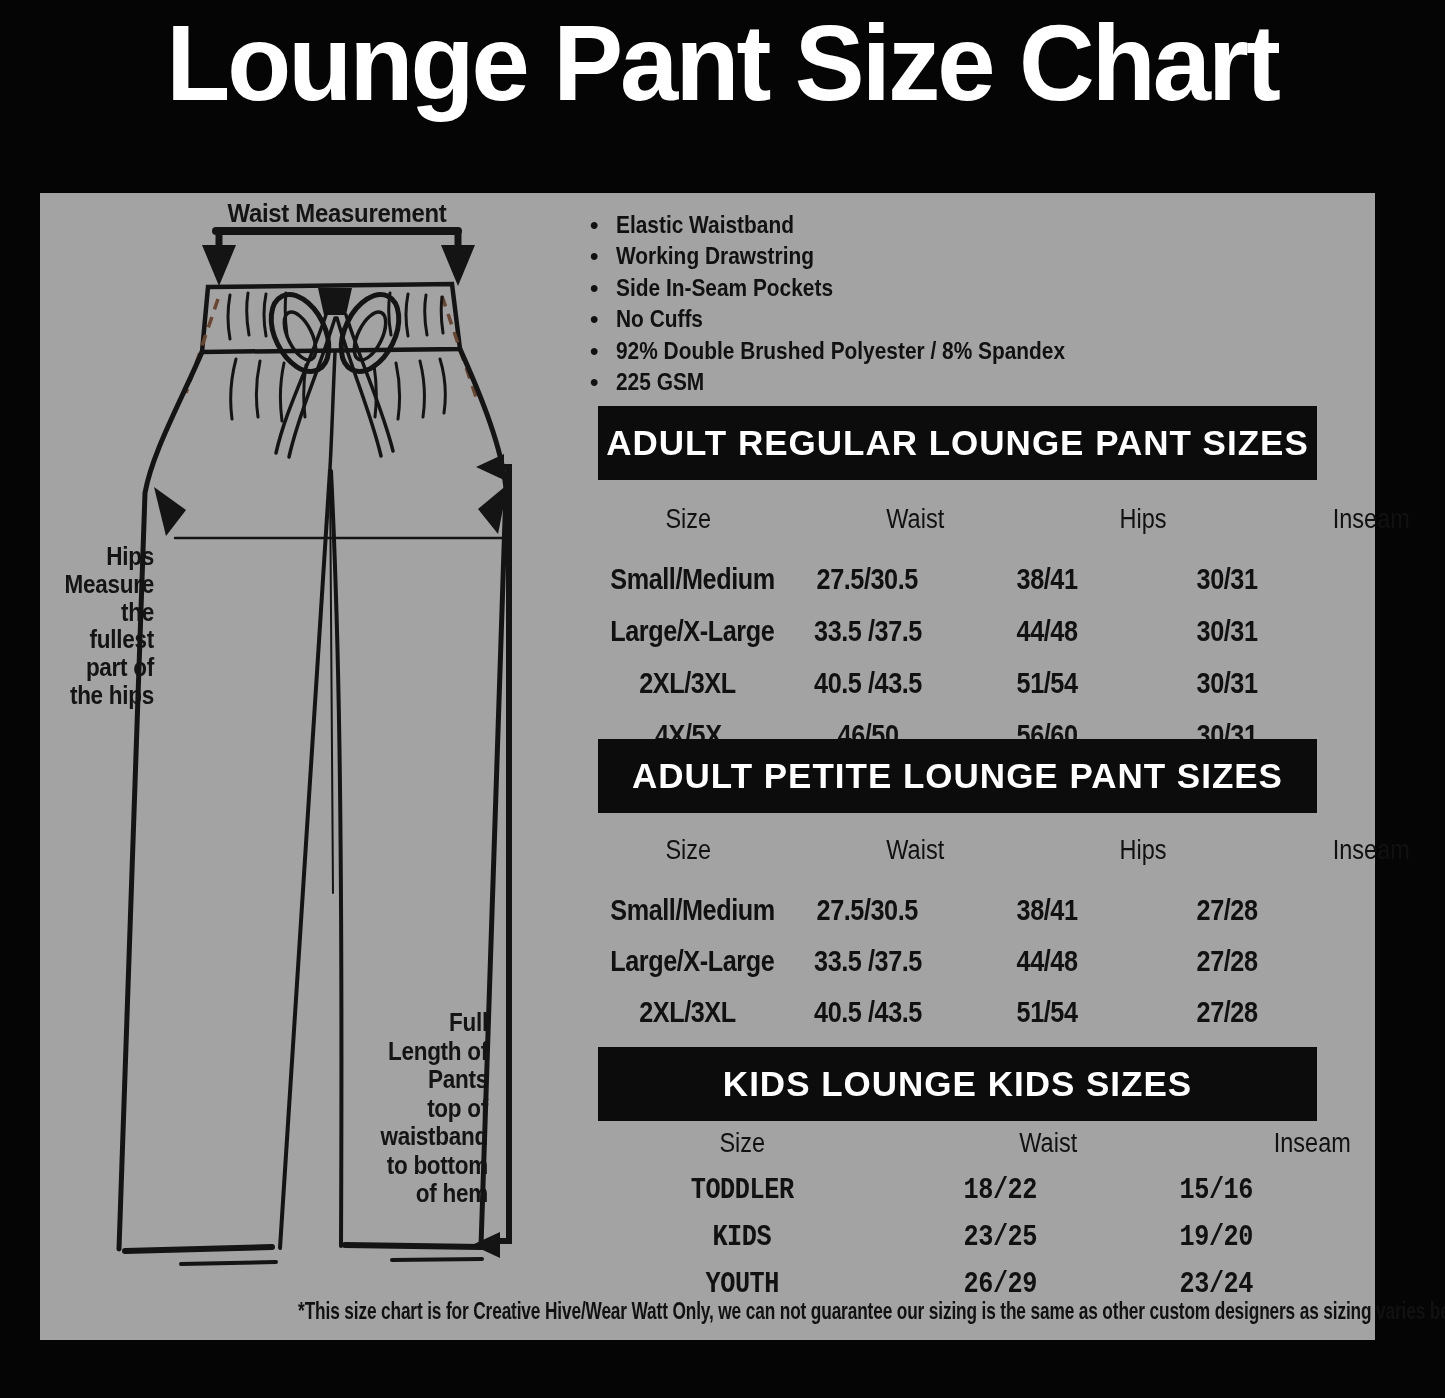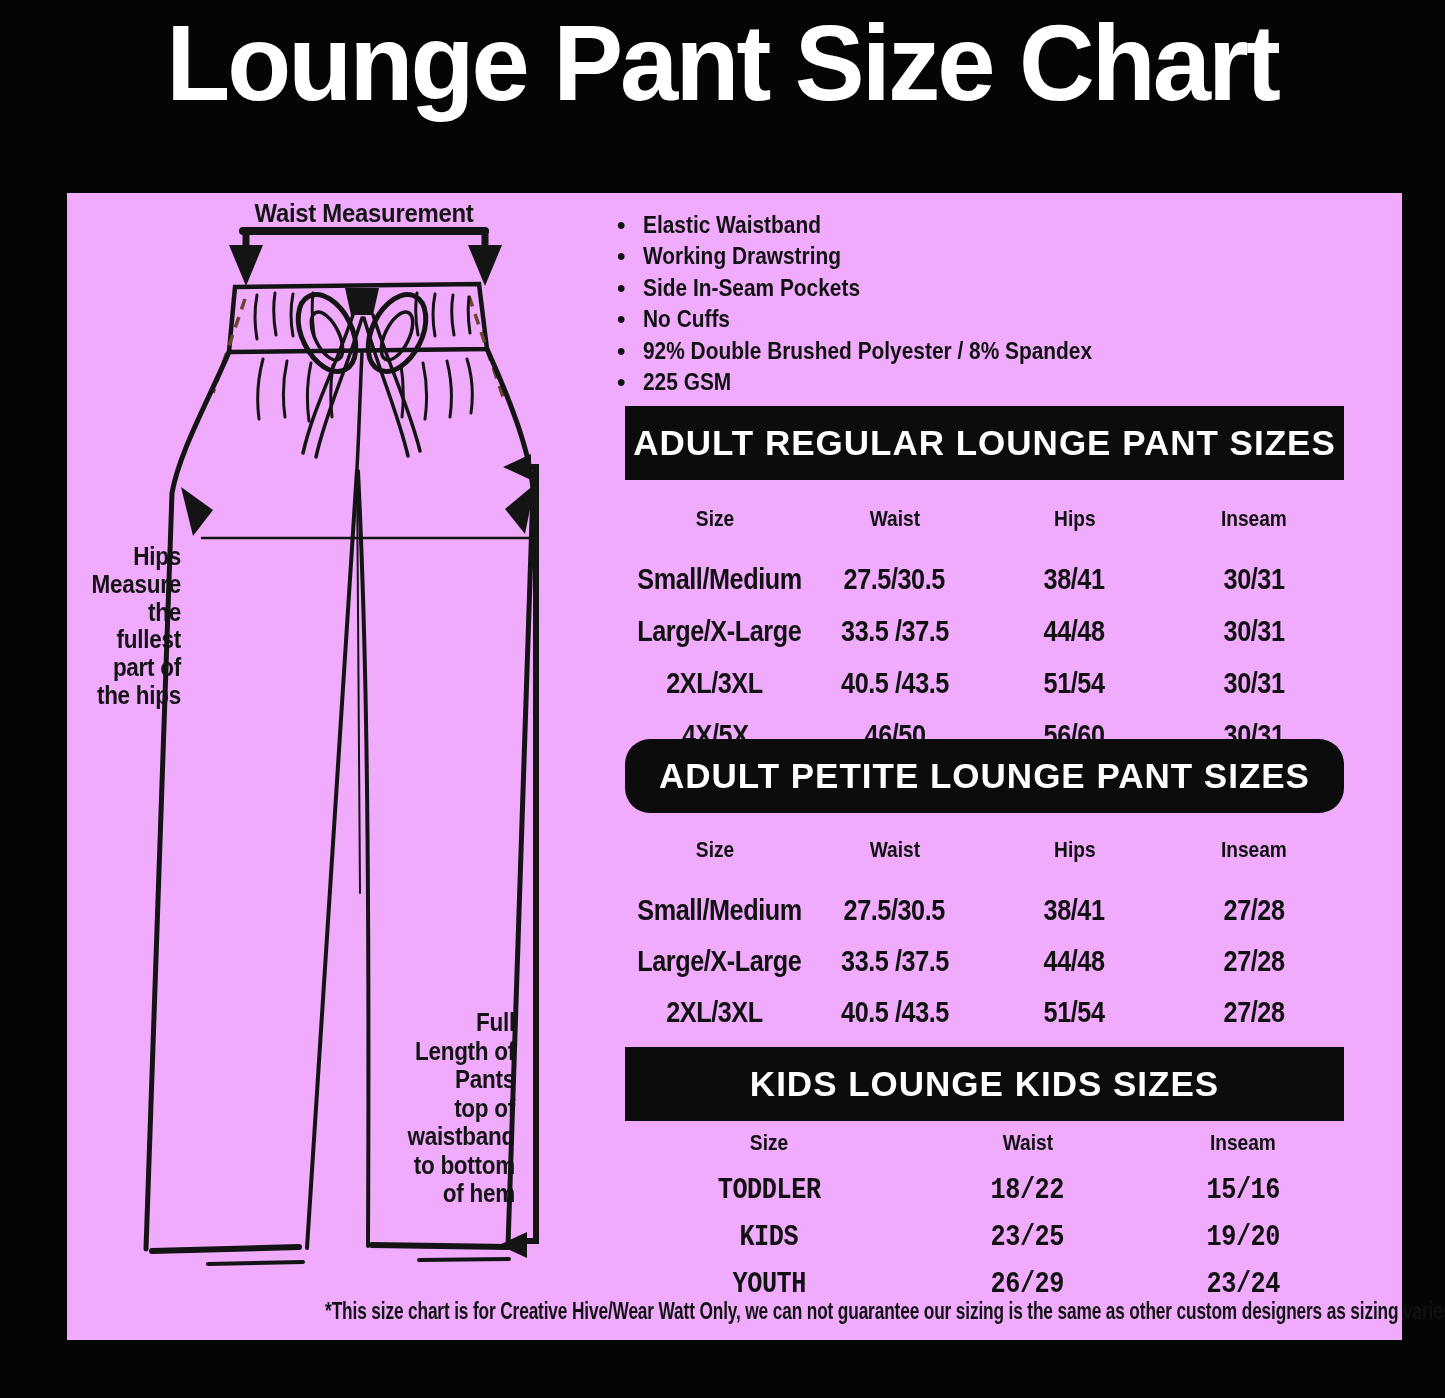--- a/index.html
+++ b/index.html
@@ -8,22 +8,22 @@
     background:#050505;color:#111;
     font-family:"Liberation Sans","DejaVu Sans",sans-serif;
   }
   .title{
     position:absolute;top:0;left:0;width:1445px;height:193px;
     display:flex;align-items:flex-start;justify-content:center;
     color:#fff;font-size:108px;font-weight:700;letter-spacing:-3px;white-space:nowrap;
   }
   .title .sqc{display:inline-block;transform:scaleX(.97);transform-origin:50% 50%;}
   .panel{
-    position:absolute;left:67px;top:193px;width:1335px;height:1147px;
-    background:#f0abfc;
+    position:absolute;left:40px;top:193px;width:1335px;height:1147px;
+    background:#a3a3a3;
   }
   
   .pants-svg{position:absolute;left:0;top:0;}
   .diag-label{position:absolute;font-weight:700;font-size:25px;color:#141414;letter-spacing:-.3px;}
   .diag-label span{display:block;}
   .waist-label{left:157px;top:5px;width:280px;text-align:center;font-size:26px;
     transform:scaleX(.92);transform-origin:50% 0;white-space:nowrap;}
   .hips-label{left:2px;top:350px;width:112px;text-align:right;line-height:27.8px;
     transform:scaleX(.9);transform-origin:100% 0;}
   .len-label{left:326px;top:815px;width:122px;text-align:right;line-height:28.5px;
@@ -32,23 +32,23 @@
   .features{position:absolute;left:550px;top:16px;}
   .feat{display:flex;align-items:center;height:31.5px;font-size:24px;font-weight:700;white-space:nowrap;}
   .feat .blt{width:26px;text-align:left;}
   .feat .sq{transform-origin:0 50%;}
   
   .bar{
     position:absolute;left:558px;width:719px;height:74px;background:#0c0c0c;color:#fff;
     display:flex;align-items:center;justify-content:center;
     font-size:35px;font-weight:700;letter-spacing:1px;white-space:nowrap;
   }
-  .bar1{top:213px;} .bar2{top:546px;border-radius:25px;} .bar3{top:854px;}
-  
-  .thead{position:absolute;left:558px;width:719px;display:grid;font-size:22px;font-weight:700;height:32px;align-items:center;}
+  .bar1{top:213px;} .bar2{top:546px;} .bar3{top:854px;}
+  
+  .thead{position:absolute;left:558px;width:719px;display:grid;font-size:27px;font-weight:400;height:32px;align-items:center;gap:48px;}
   .tbody{position:absolute;left:558px;width:719px;font-size:29px;font-weight:700;letter-spacing:-.5px;}
   .cols4{grid-template-columns:25% 25% 25% 25%;}
   .cols3{grid-template-columns:40% 32% 28%;}
   .trow{display:grid;align-items:center;height:var(--rh,44px);margin-top:8px;}
   .t1h{top:310px;} .t1b{top:356px;--rh:44px;}
   .t2h{top:641px;} .t2b{top:688px;--rh:43px;}
   .t3h{top:934px;} .t3b{top:970px;font-family:Liberation Mono, monospace;--rh:39px;}
   .cell{text-align:center;white-space:nowrap;}
   .sq{display:inline-block;transform:scaleX(.87);transform-origin:50% 50%;white-space:nowrap;}
   

